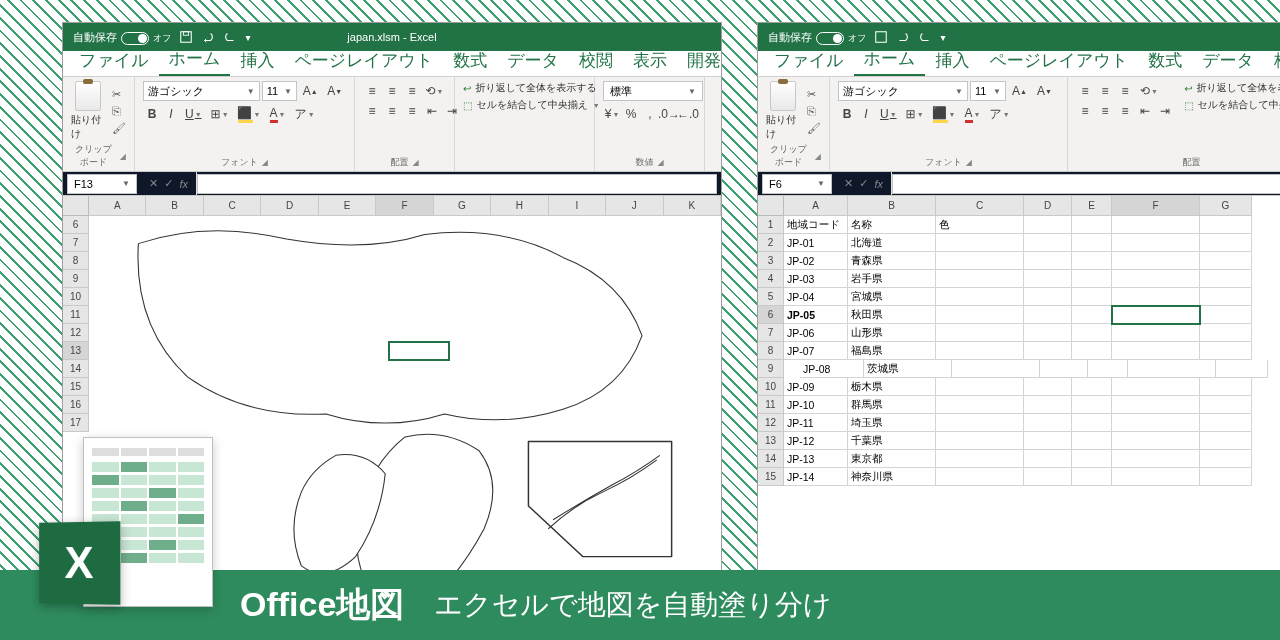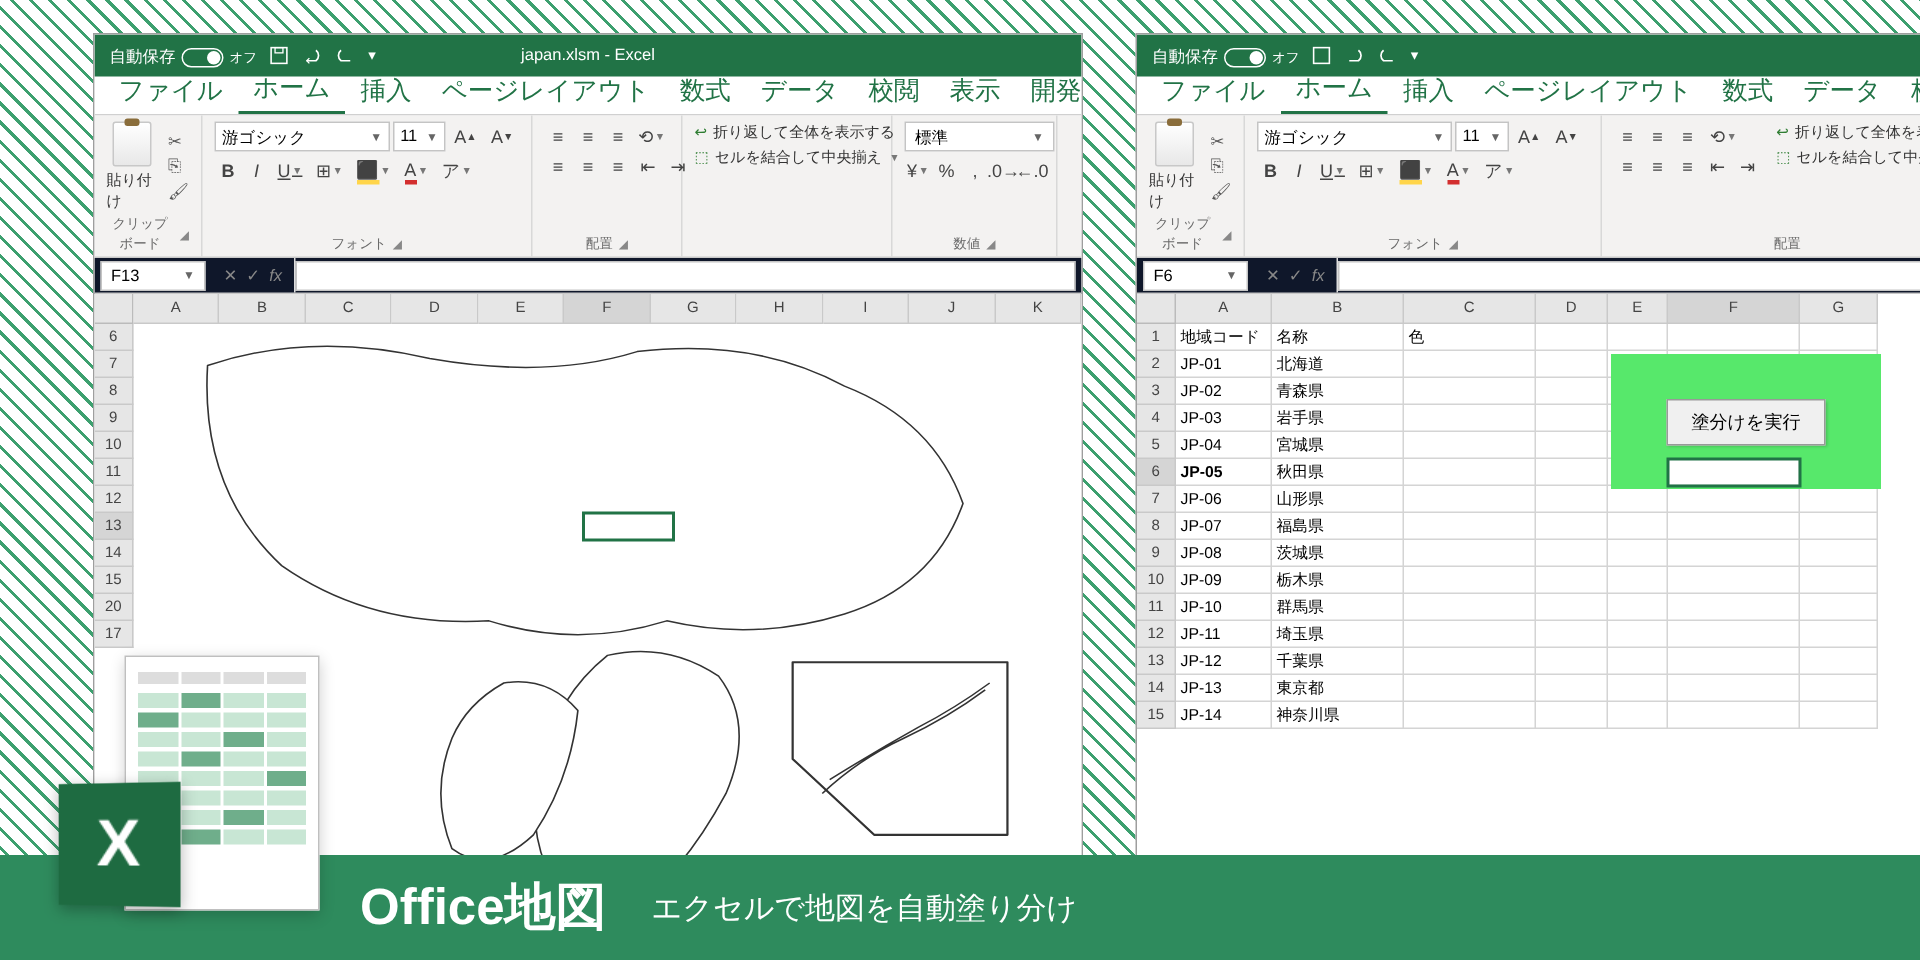--- a/index.html
+++ b/index.html
@@ -53,21 +53,21 @@
   .colh.sel, .rowh.sel { background:#d5d5d5; }
   .cells { position:absolute; top:20px; left:26px; right:0; bottom:0; }
   .cellrow { display:flex; height:18px; }
   .cell { width:60px; height:18px; border-right:1px solid #d4d4d4; border-bottom:1px solid #d4d4d4; font-size:10.5px; padding:1px 3px; display:flex; align-items:center; overflow:hidden; white-space:nowrap; }
   .cell.selected, .win1-selected { outline: 2px solid #217346; outline-offset:-1px; background:#fff; z-index:5; position:relative; }
   .map-svg { position:absolute; top:0; left:0; width:100%; height:100%; pointer-events:none; }
   .exec-area { position:absolute; top:20px; left:290px; width:180px; height:90px; background:#57e86b; display:flex; align-items:center; justify-content:center; z-index:2; }
   .exec-btn { background:#f0f0f0; border:1px solid #999; padding:6px 16px; font-size:12px; cursor:pointer; box-shadow: 1px 1px 2px rgba(0,0,0,0.2); }
   .bottom-banner { position:absolute; bottom:0; left:0; right:0; height:70px; background:#2e8b5d; color:#fff; display:flex; align-items:center; padding-left:240px; gap:30px; }
   .bottom-banner .t1 { font-size:34px; font-weight:600; }
-  .bottom-banner .t2 { font-size:20px; }
+  .bottom-banner .t2 { font-size:28px; }
   .excel-logo { position:absolute; left:38px; bottom:18px; width:175px; height:185px; z-index:20; }
   .excel-logo .sheet { position:absolute; top:0; right:0; width:130px; height:170px; background:#fff; border:1px solid #bfbfbf; padding:10px 8px; box-shadow:0 3px 10px rgba(0,0,0,0.2); }
   .excel-logo .sheet .hdr { height:8px; display:flex; gap:2px; margin-bottom:6px; }
   .excel-logo .sheet .hdr span{flex:1; background:#ddd;}
   .excel-logo .sheet .rowL { height:10px; display:flex; gap:2px; margin-bottom:3px;}
   .excel-logo .sheet .rowL span{flex:1; background:#c8e6d4;}
   .excel-logo .sheet .rowL span.dk{background:#6fae8b;}
   .excel-logo .badge { position:absolute; bottom:18px; left:0; width:82px; height:82px; background:#1e6b41; display:flex; align-items:center; justify-content:center; box-shadow:0 3px 10px rgba(0,0,0,0.3); transform: perspective(300px) rotateY(-8deg); }
   .excel-logo .badge span { color:#fff; font-size:44px; font-weight:700; font-family: "Segoe UI", Arial, sans-serif; }
   .small-caret{font-size:7px;margin-left:1px;color:#777;}
@@ -254,21 +254,21 @@
         <div class="rowh">6</div>
         <div class="rowh">7</div>
         <div class="rowh">8</div>
         <div class="rowh">9</div>
         <div class="rowh">10</div>
         <div class="rowh">11</div>
         <div class="rowh">12</div>
         <div class="rowh sel">13</div>
         <div class="rowh">14</div>
         <div class="rowh">15</div>
-        <div class="rowh">20</div>
+        <div class="rowh">16</div>
         <div class="rowh">17</div>
       </div>
     <div class="cells" id="w1-cells">
       <svg class="map-svg" viewBox="0 0 640 440" preserveAspectRatio="none">
         <g fill="#fff" stroke="#333" stroke-width="1.1" stroke-linejoin="round">
           <path d="M50 30 Q120 5 200 25 Q280 40 340 20 Q420 10 480 45 Q540 70 560 130 Q540 190 480 210 Q420 230 360 215 Q300 235 240 215 Q160 220 100 175 Q45 120 50 30 Z"></path>
           <path d="M320 240 Q360 230 395 255 Q420 290 400 340 Q370 400 330 430 L300 430 Q260 380 275 320 Q285 270 320 240 Z"></path>
           <path d="M250 260 Q280 255 300 280 Q295 330 270 370 Q240 400 215 380 Q200 340 215 300 Q225 275 250 260 Z"></path>
           <path d="M445 245 L590 245 L590 370 L500 370 L445 315 Z" fill="none" stroke-width="1.5"></path>
           <path d="M465 340 Q490 315 520 300 Q550 285 575 265 M470 330 Q500 310 530 292 Q555 278 578 260" fill="none"></path>
@@ -433,23 +433,20 @@
         <div class="rowh">8</div>
         <div class="rowh">9</div>
         <div class="rowh">10</div>
         <div class="rowh">11</div>
         <div class="rowh">12</div>
         <div class="rowh">13</div>
         <div class="rowh">14</div>
         <div class="rowh">15</div>
       </div>
     <div class="cells" id="w2-cells">
-      <div class="exec-area">
-        <button class="exec-btn">塗分けを実行</button>
-      </div>
     <div class="cellrow">
           <div class="cell" style="width: 64px;">地域コード</div>
           <div class="cell" style="width: 88px;">名称</div>
           <div class="cell" style="width: 88px;">色</div>
           <div class="cell" style="width: 48px;"></div>
           <div class="cell" style="width: 40px;"></div>
           <div class="cell" style="width: 88px;"></div>
           <div class="cell" style="width: 52px;"></div>
         </div>
         <div class="cellrow">
@@ -509,21 +506,21 @@
         <div class="cellrow">
           <div class="cell" style="width: 64px;">JP-07</div>
           <div class="cell" style="width: 88px;">福島県</div>
           <div class="cell" style="width: 88px;"></div>
           <div class="cell" style="width: 48px;"></div>
           <div class="cell" style="width: 40px;"></div>
           <div class="cell" style="width: 88px;"></div>
           <div class="cell" style="width: 52px;"></div>
         </div>
         <div class="cellrow">
-          <div class="cell" style="width: 64px;">JP-08</div>
+          <div class="cell" style="width: 64px; margin-left: 16px;">JP-08</div>
           <div class="cell" style="width: 88px;">茨城県</div>
           <div class="cell" style="width: 88px;"></div>
           <div class="cell" style="width: 48px;"></div>
           <div class="cell" style="width: 40px;"></div>
           <div class="cell" style="width: 88px;"></div>
           <div class="cell" style="width: 52px;"></div>
         </div>
         <div class="cellrow">
           <div class="cell" style="width: 64px;">JP-09</div>
           <div class="cell" style="width: 88px;">栃木県</div>

